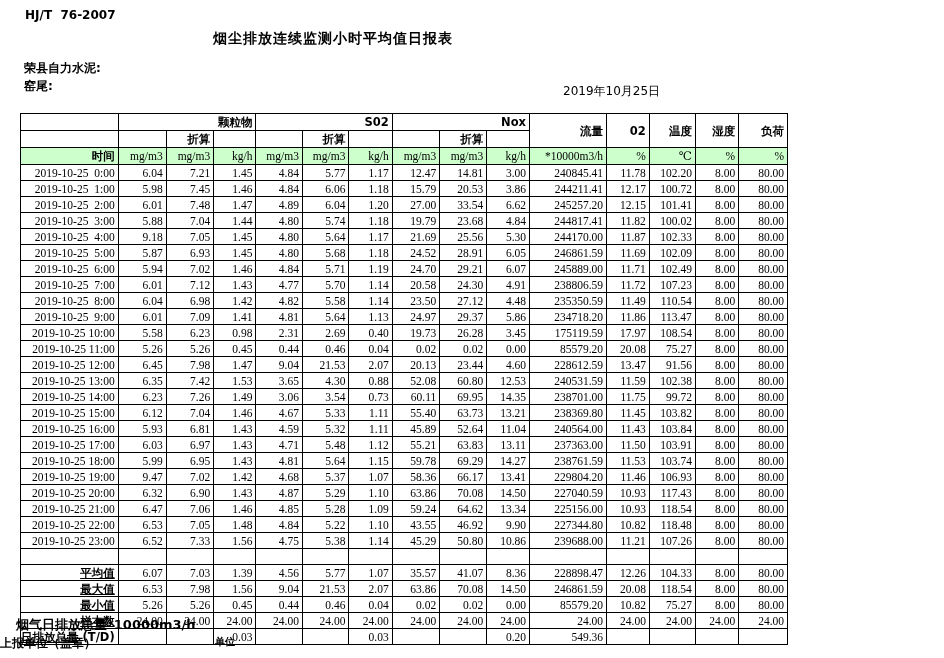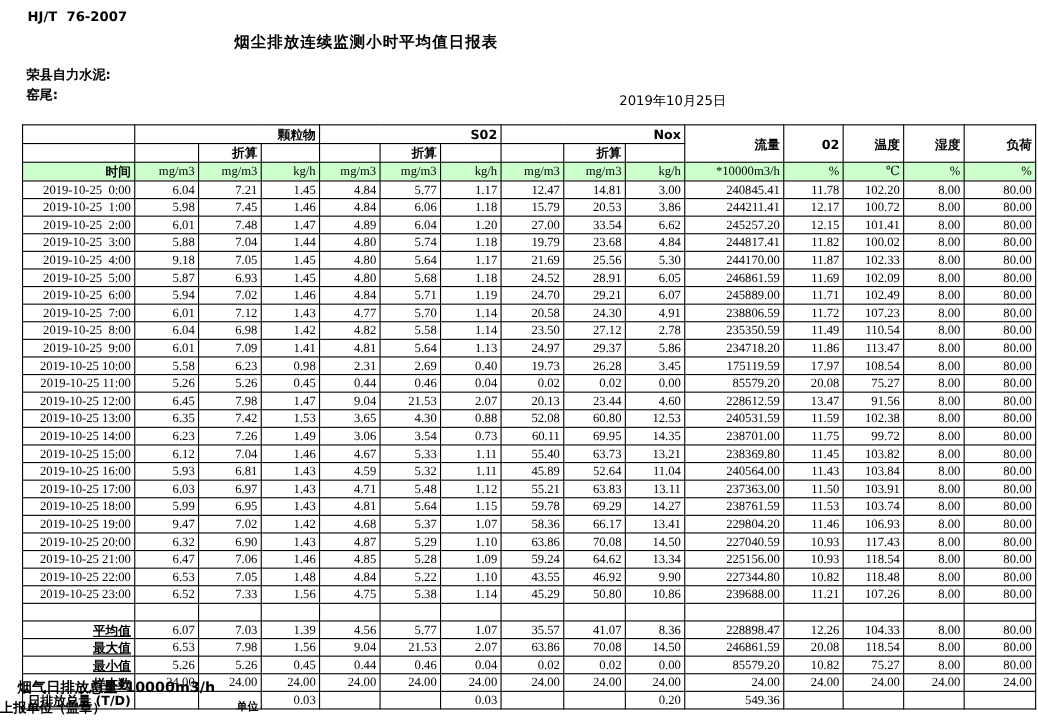--- a/index.html
+++ b/index.html
@@ -1,16 +1,16 @@
 <!DOCTYPE html>
 <html><head>
 <meta charset="utf-8">
 <style>
   html,body{margin:0;padding:0;background:#fff;}
-  #canvas{position:relative;width:944px;height:658px;background:#ffffff;overflow:hidden;
+  #canvas{position:relative;width:788px;height:658px;background:#ffffff;overflow:hidden;
           font-family:"DejaVu Sans",sans-serif;color:#000;}
   .abs{position:absolute;white-space:pre;}
   .std{left:25px;top:8px;font-size:12px;font-weight:bold;}
   .title{left:213px;top:30px;font-size:14px;font-weight:bold;letter-spacing:1px;}
   .company{left:24px;top:60px;font-size:12px;font-weight:bold;}
   .location{left:24px;top:78px;font-size:12px;font-weight:bold;}
   .date{left:563px;top:83px;font-size:12px;}
   .foot1{left:16px;top:616px;font-size:13px;font-weight:bold;}
   .foot2{left:0;top:635px;font-size:12px;font-weight:bold;}
   .foot3{left:215px;top:635px;font-size:10px;font-weight:bold;}
@@ -240,21 +240,21 @@
         <tr>
           <td>2019-10-25  8:00</td>
           <td>6.04</td>
           <td>6.98</td>
           <td>1.42</td>
           <td>4.82</td>
           <td>5.58</td>
           <td>1.14</td>
           <td>23.50</td>
           <td>27.12</td>
-          <td>2.78</td>
+          <td>4.48</td>
           <td>235350.59</td>
           <td>11.49</td>
           <td>110.54</td>
           <td>8.00</td>
           <td>80.00</td>
         </tr>
         <tr>
           <td>2019-10-25  9:00</td>
           <td>6.01</td>
           <td>7.09</td>

